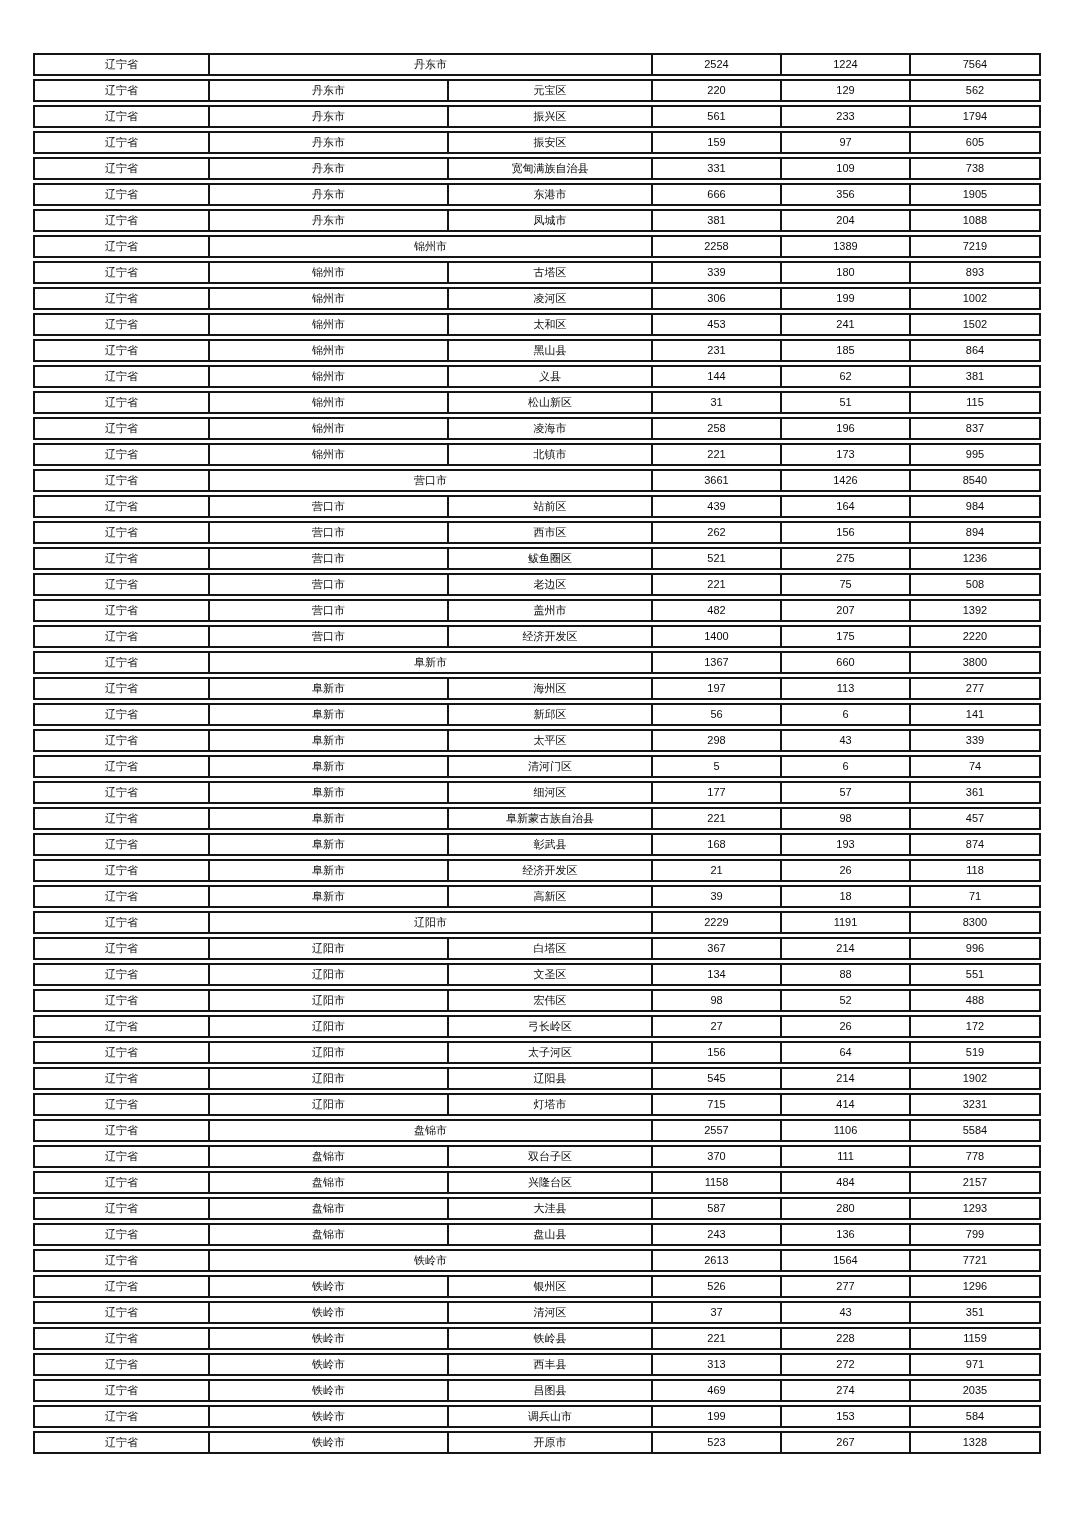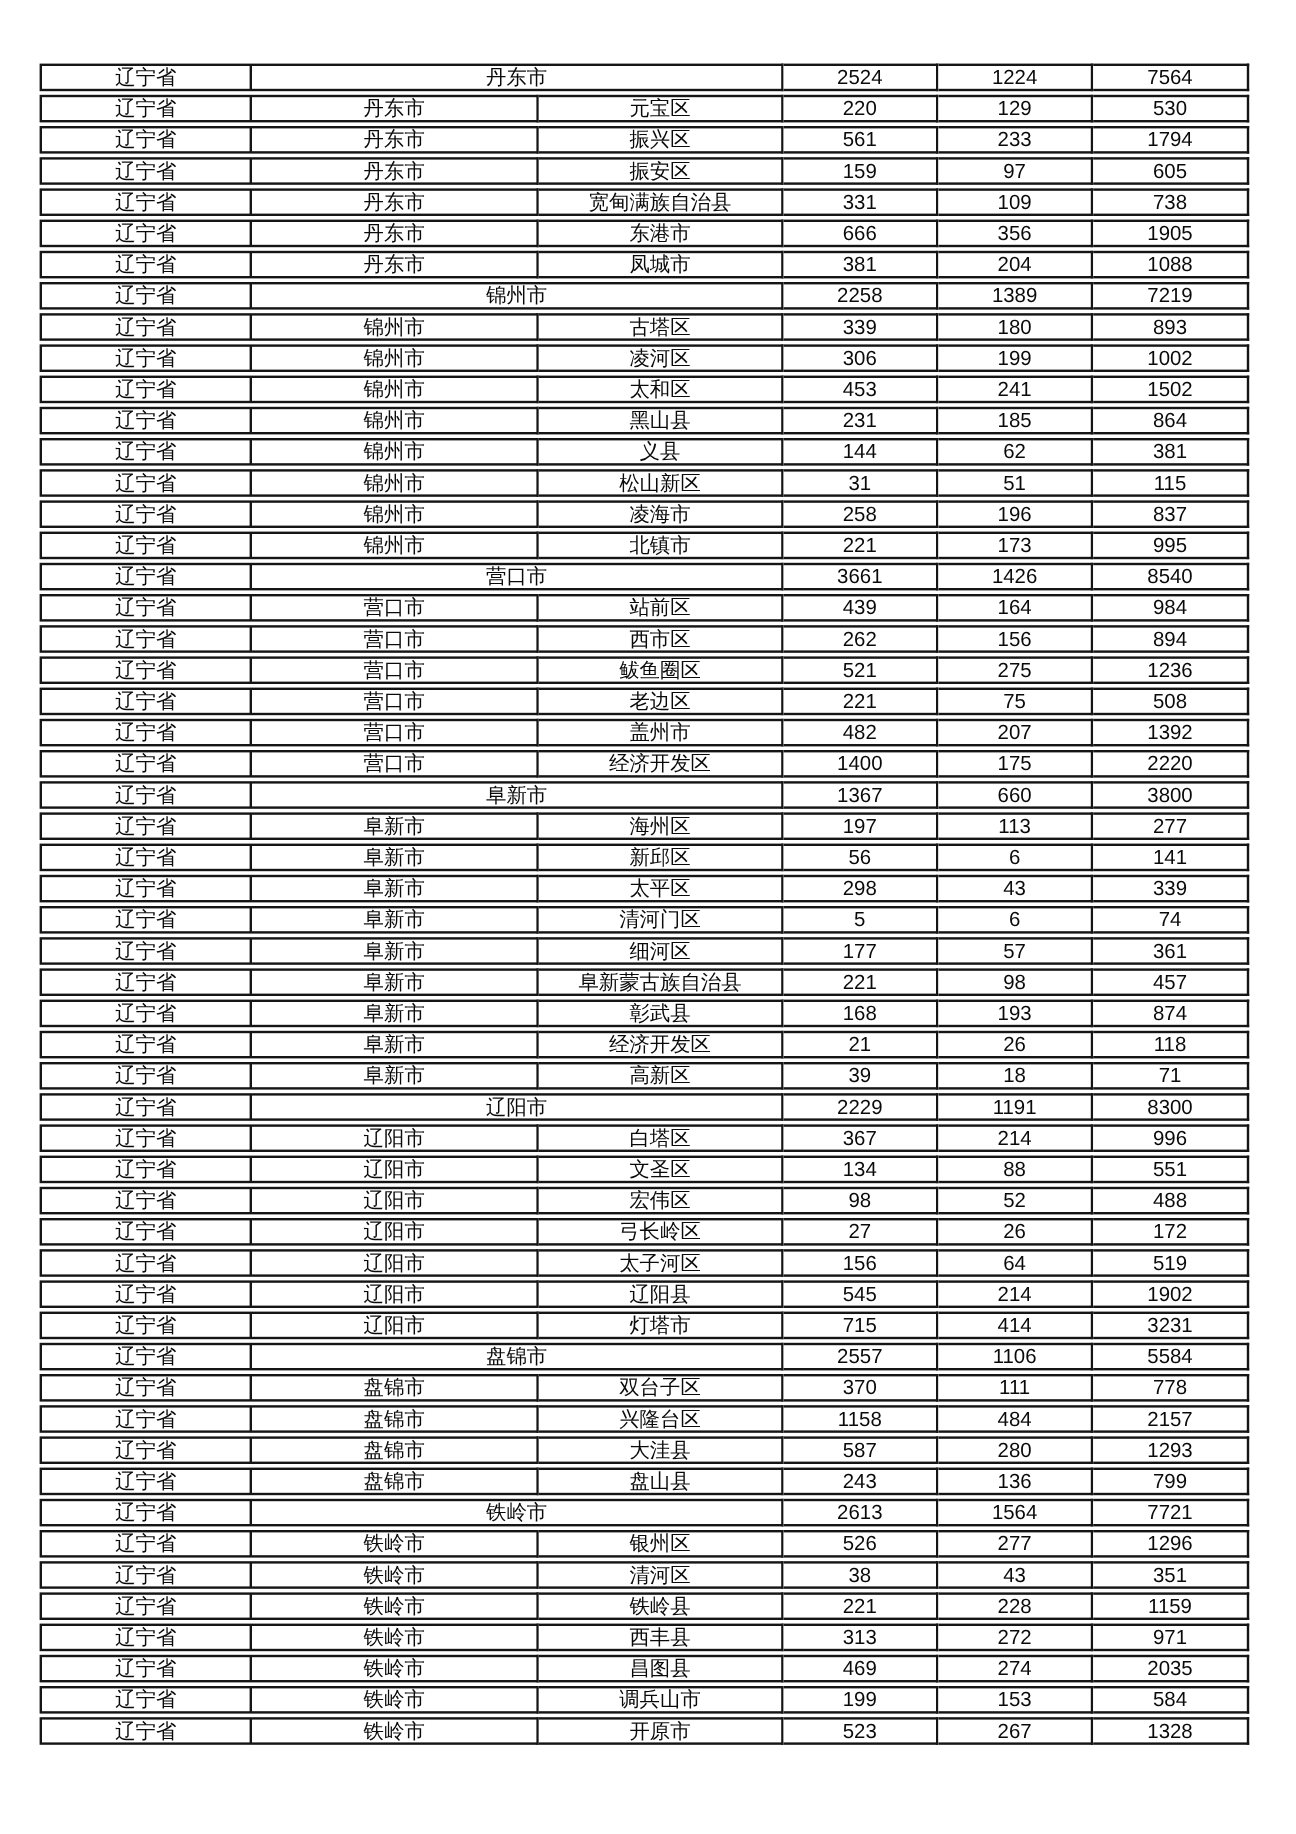--- a/index.html
+++ b/index.html
@@ -16,21 +16,21 @@
   }
   table.stats {
     position: absolute;
     left: 33px;
     top: 50px;
     width: 1008px;
     border-collapse: separate;
     border-spacing: 0 3px;
     table-layout: fixed;
     font-family: "Liberation Sans", "DejaVu Sans", sans-serif;
-    font-size: 17px;
+    font-size: 11px;
     color: #0a0a0a;
   }
   table.stats td {
     box-sizing: border-box;
     border-top: 2px solid #151515;
     border-bottom: 2px solid #151515;
     border-right: 2px solid #151515;
     height: 23px;
     line-height: 19px;
     padding: 0;
@@ -64,21 +64,21 @@
           <td>2524</td>
           <td>1224</td>
           <td>7564</td>
         </tr>
         <tr>
           <td>辽宁省</td>
           <td>丹东市</td>
           <td>元宝区</td>
           <td>220</td>
           <td>129</td>
-          <td>530</td>
+          <td>562</td>
         </tr>
         <tr>
           <td>辽宁省</td>
           <td>丹东市</td>
           <td>振兴区</td>
           <td>561</td>
           <td>233</td>
           <td>1794</td>
         </tr>
         <tr>
@@ -432,21 +432,21 @@
           <td>铁岭市</td>
           <td>银州区</td>
           <td>526</td>
           <td>277</td>
           <td>1296</td>
         </tr>
         <tr>
           <td>辽宁省</td>
           <td>铁岭市</td>
           <td>清河区</td>
-          <td>38</td>
+          <td>37</td>
           <td>43</td>
           <td>351</td>
         </tr>
         <tr>
           <td>辽宁省</td>
           <td>铁岭市</td>
           <td>铁岭县</td>
           <td>221</td>
           <td>228</td>
           <td>1159</td>

